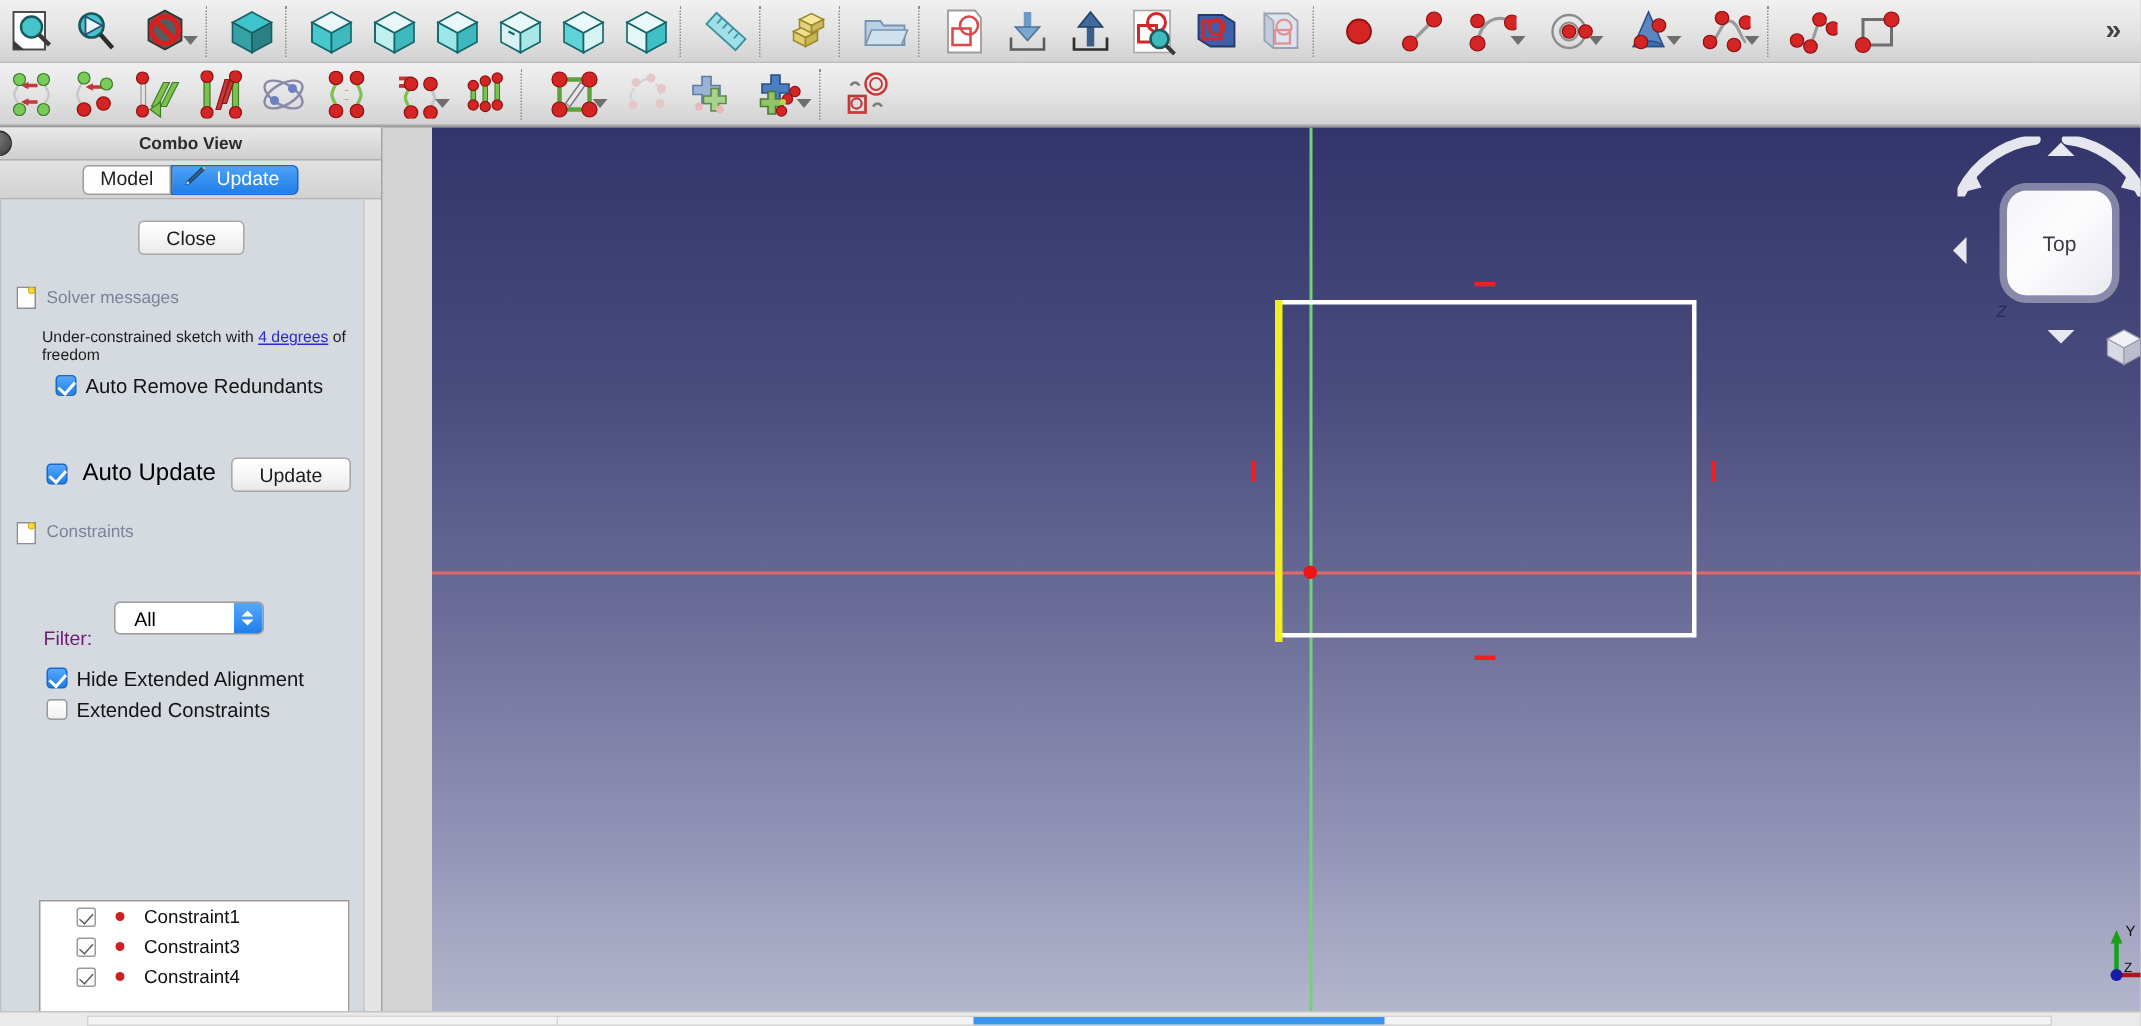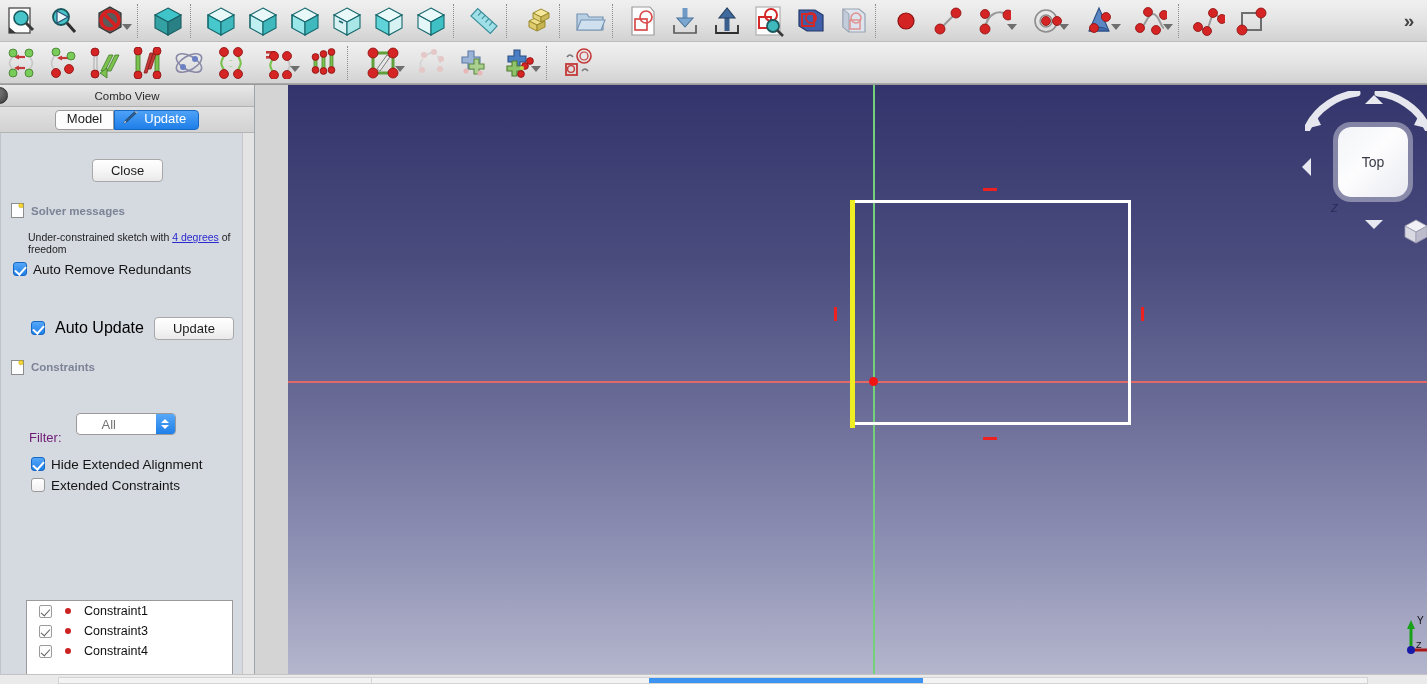--- a/index.html
+++ b/index.html
@@ -61,21 +61,21 @@
     overflow: hidden;
   }
   .panel-title-bar {
     position: relative;
     height: 22px;
     background: linear-gradient(to bottom, #e9e9e9 0%, #dcdcdc 50%, #cfcfcf 100%);
     border-bottom: 1px solid #b0b0b0;
     display: flex; align-items: center; justify-content: center;
   }
   .panel-title-bar .ptitle {
-    font-size: 11.5px; color: #2b2b2b;
+    font-size: 11.5px; color: #2b2b2b; font-weight: bold;
   }
   .panel-close-dot {
     position: absolute; left: -9px; top: 2px;
     width: 17px; height: 17px; border-radius: 50%;
     background: radial-gradient(circle at 35% 32%, #7e7e7e, #3a3a3a);
     border: 1px solid #2e2e2e;
   }
   .tabs-row {
     height: 26px;
     background: linear-gradient(to bottom, #e2e2e2, #d2d2d2);
@@ -109,57 +109,57 @@
     background: #d5d9e0;
     border-left: 1px solid #c0c4ca;
     padding: 0;
     overflow: hidden;
   }
   .panel-scroll-col {
     position: absolute; right: 0; top: 0; width: 12px; height: 100%;
     background: #e4e4e4; border-left: 1px solid #c6c6c6;
   }
   .close-btn-wrap {
-    display: flex; justify-content: center; padding-top: 26px;
+    display: flex; justify-content: center; padding-top: 14px;
   }
   .btn {
     font-family: "Liberation Sans", sans-serif;
     font-size: 13px; color: #1b1b1b;
     background: linear-gradient(to bottom, #ffffff 0%, #f6f6f6 50%, #e9e9e9 100%);
     border: 1px solid #a8a8a8;
     border-radius: 4px;
     padding: 3px 18px;
     cursor: default;
   }
   .section-hdr {
     display: flex; align-items: center; gap: 7px;
     padding: 0 0 0 10px;
     margin-top: 20px;
     height: 17px;
   }
   .section-hdr .stitle {
-    font-size: 11.5px; font-weight: bold; color: #7c8396;
+    font-size: 11.5px; font-weight: normal; color: #7c8396;
   }
   .note-ico { width: 13px; height: 15px; flex: 0 0 auto; }
 
   .solver-text {
     font-size: 10.5px; color: #1d1d1d;
     line-height: 1.18;
     padding: 12px 20px 0 27px;
   }
   .solver-text a {
     color: #2a2ad0; text-decoration: underline;
   }
   .solved-text {
     font-size: 10.5px; color: #1f7a2e;
     padding: 10px 0 0 27px;
   }
   .cbrow {
     display: flex; align-items: center; gap: 6px;
-    padding-left: 12px;
+    padding-left: 36px;
     margin-top: 6px;
   }
   .cbrow.indent2 { padding-left: 30px; }
   .cbrow .cblabel { font-size: 13.5px; color: #141414; }
   .cb {
     width: 14px; height: 14px; border-radius: 3px;
     flex: 0 0 auto; position: relative;
     border: 1px solid #9a9a9a;
     background: linear-gradient(to bottom, #ffffff, #f0f0f0);
   }
@@ -185,22 +185,22 @@
     margin-top: 28px;
   }
   .filter-label { font-size: 13px; color: #701a75; margin-top: 26px; }
   .combo {
     position: relative;
     width: 100px; height: 22px;
     background: #ffffff;
     border: 1px solid #9a9a9a;
     border-radius: 4px;
     display: flex; align-items: center;
-    padding-left: 25px;
-    font-size: 13px; color: #737373;
+    padding-left: 13px;
+    font-size: 13px; color: #000000;
     margin-left: 4px;
   }
   .combo-arrows {
     position: absolute; right: 0; top: 0;
     width: 19px; height: 100%;
     background: linear-gradient(to bottom, #56a8f8 0%, #1f7fe9 100%);
     border-radius: 0 3px 3px 0;
     display: flex; flex-direction: column;
     align-items: center; justify-content: center; gap: 2px;
   }
@@ -215,21 +215,21 @@
   .clist {
     position: absolute;
     left: 25px; top: 467px;
     width: 207px; height: 84px;
     background: #fff;
     border: 1px solid #9a9a9a;
     overflow: hidden;
   }
   .crow {
     display: flex; align-items: center; gap: 8px;
-    height: 20px; padding-left: 12px;
+    height: 20px; padding-left: 24px;
   }
   .crow .ccb {
     width: 13px; height: 13px; flex: 0 0 auto;
     background: #fdfdfd; border: 1px solid #9b9b9b; border-radius: 2px;
     position: relative;
   }
   .crow .ccb:after {
     content: ""; position: absolute;
     left: 3px; top: 1px;
     width: 4px; height: 8px;

